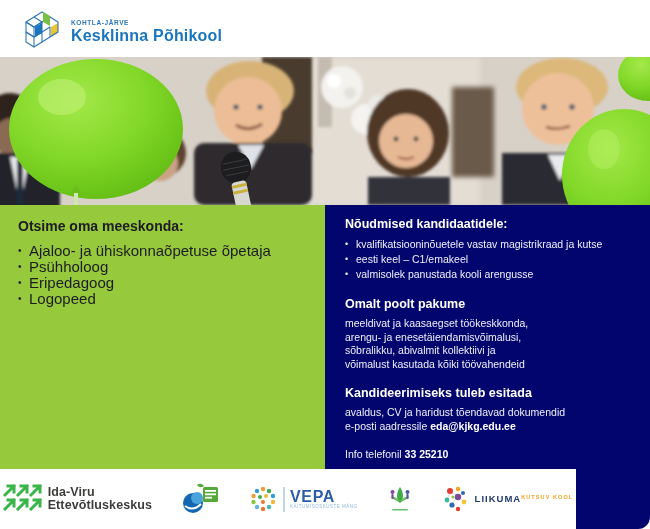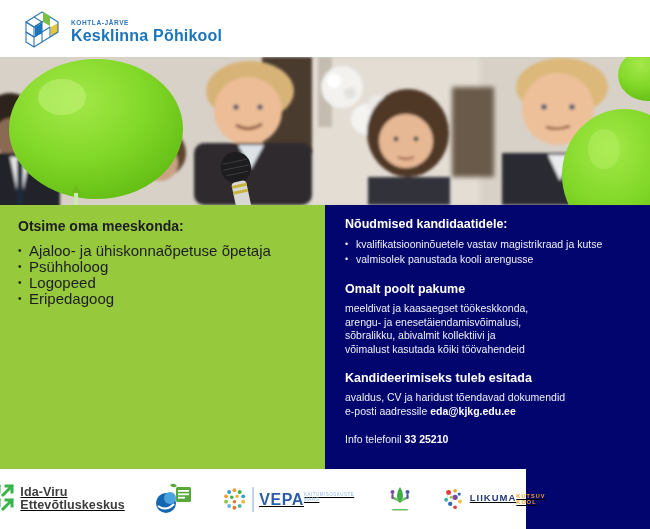--- a/index.html
+++ b/index.html
@@ -1,18 +1,18 @@
 <!DOCTYPE html>
 <html><head>
 <meta charset="utf-8">
 <style>
   * { margin:0; padding:0; box-sizing:border-box; }
   html,body { background:#fff; }
   body { font-family:"Liberation Sans", sans-serif; }
-  .poster { position:relative; width:650px; height:529px; background:#fff; overflow:hidden; }
+  .poster { position:relative; width:650px; height:529px; background:#fff; overflow:hidden;border-radius:12px; }
 
   
   .header { position:absolute; left:0; top:0; width:650px; height:57px; background:#fff; }
   .logo { position:absolute; left:22px; top:9px; display:flex; align-items:center; gap:7px; }
   .logo-text { display:flex; flex-direction:column; justify-content:center; }
   .logo-small { font-size:6.5px; font-weight:bold; letter-spacing:0.6px; color:#2e75b6; margin-bottom:1px; }
   .logo-big { font-size:16px; font-weight:bold; color:#1b75bc; letter-spacing:0.2px; }
 
   
   .photo { position:absolute; left:0; top:57px; width:650px; height:148px; overflow:hidden; background:#d6cfc6; }
@@ -27,25 +27,25 @@
   .navy-panel { position:absolute; left:325px; top:205px; width:325px; height:335px; background:#03056e; color:#eef0f8; padding:12px 14px 0 20px; }
   .navy-panel h3 { font-size:12.5px; font-weight:bold; color:#ffffff; margin-bottom:6px; }
   .navy-panel li { font-size:10.5px; line-height:15px; padding-left:11px; position:relative; }
   .navy-panel li::before { content:"•"; position:absolute; left:0; top:0; font-size:9px; }
   .navy-panel .block { margin-bottom:15px; }
   .navy-panel .body-line { display:block; font-size:10.5px; line-height:13.5px; }
   .navy-panel .bold { font-weight:bold; color:#ffffff; }
   .navy-panel .info-line { font-size:10.5px; }
 
   
-  .footer { position:absolute; left:0; top:469px; width:526px; height:60px; background:#fff;
-            display:flex; align-items:center; justify-content:center; gap:30px;text-decoration:underline; }
+  .footer { position:absolute; left:0; top:469px; width:576px; height:60px; background:#fff;
+            display:flex; align-items:center; justify-content:center; gap:30px; }
   .plogo { display:flex; align-items:center; gap:5px; }
   .idaviru-text { font-size:12.5px; font-weight:bold; color:#3d3d3c; line-height:13px; letter-spacing:0.1px; }
-  .vepa-text { display:flex; flex-direction:row; }
+  .vepa-text { display:flex; flex-direction:column; }
   .vepa-label { font-size:16px; font-weight:bold; color:#2b5ea7; letter-spacing:0.6px; line-height:15px; }
   .vepa-tag { font-size:4.5px; color:#8fb9df; text-transform:uppercase; letter-spacing:0.5px; }
   .vepa-div { width:2px; height:25px; background:#bcd7ee; }
   .liikuma-text { display:flex; flex-direction:row; }
   .liikuma-1 { font-size:9.5px; font-weight:bold; color:#223a70; letter-spacing:1px; line-height:10px; }
   .liikuma-2 { font-size:5.5px; font-weight:bold; color:#f6a21d; letter-spacing:1.1px; }
 </style>
 </head>
 <body>
 
@@ -169,30 +169,31 @@
         <rect x="74" y="136" width="4" height="12" fill="#cfe8b0"></rect>
       </g>
     </svg>
   </div>
 
   <section class="green-panel">
     <h2>Otsime oma meeskonda:</h2>
     <ul>
       <li>Ajaloo- ja ühiskonnaõpetuse õpetaja</li>
       <li>Psühholoog</li>
+      <li>Eripedagoog</li>
       <li>Logopeed</li>
-      <li>Eripedagoog</li>
     </ul>
   </section>
 
   <section class="navy-panel">
     <div class="block">
       <h3>Nõudmised kandidaatidele:</h3>
       <ul>
         <li>kvalifikatsiooninõuetele vastav magistrikraad ja kutse</li>
+        <li>eesti keel – C1/emakeel</li>
         <li>valmisolek panustada kooli arengusse</li>
       </ul>
     </div>
 
     <div class="block">
       <h3>Omalt poolt pakume</h3>
       <p>
         <span class="body-line">meeldivat ja kaasaegset töökeskkonda,</span>
         <span class="body-line">arengu- ja enesetäiendamisvõimalusi,</span>
         <span class="body-line">sõbralikku, abivalmit kollektiivi ja</span>

